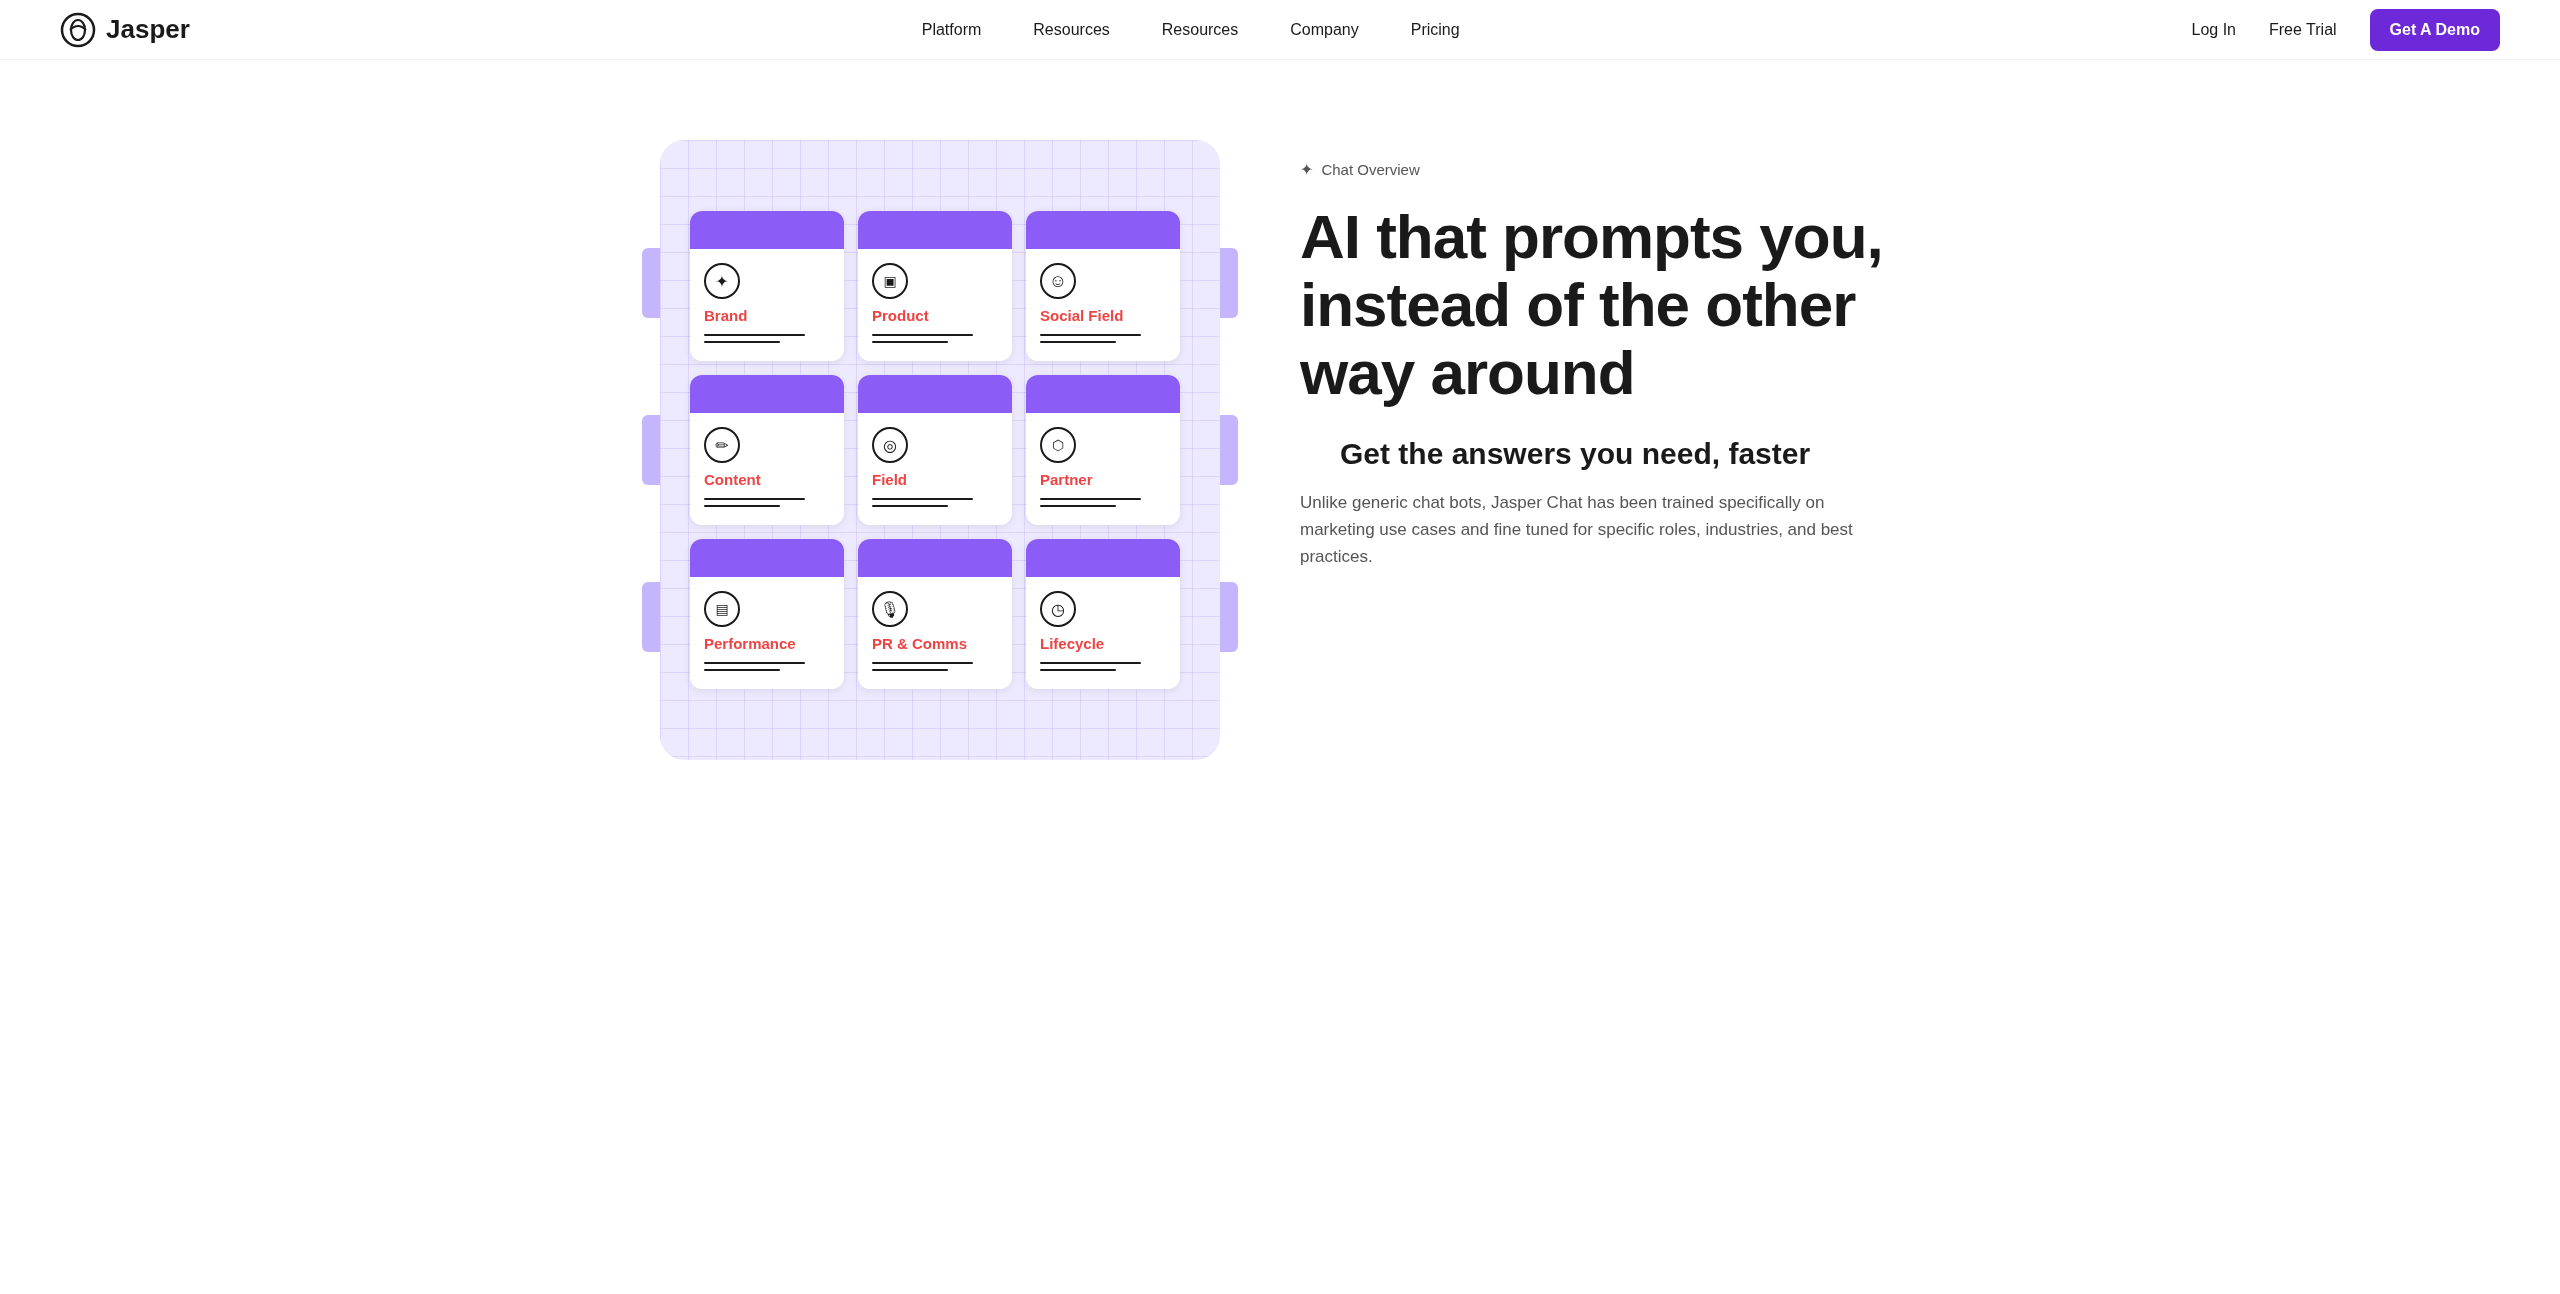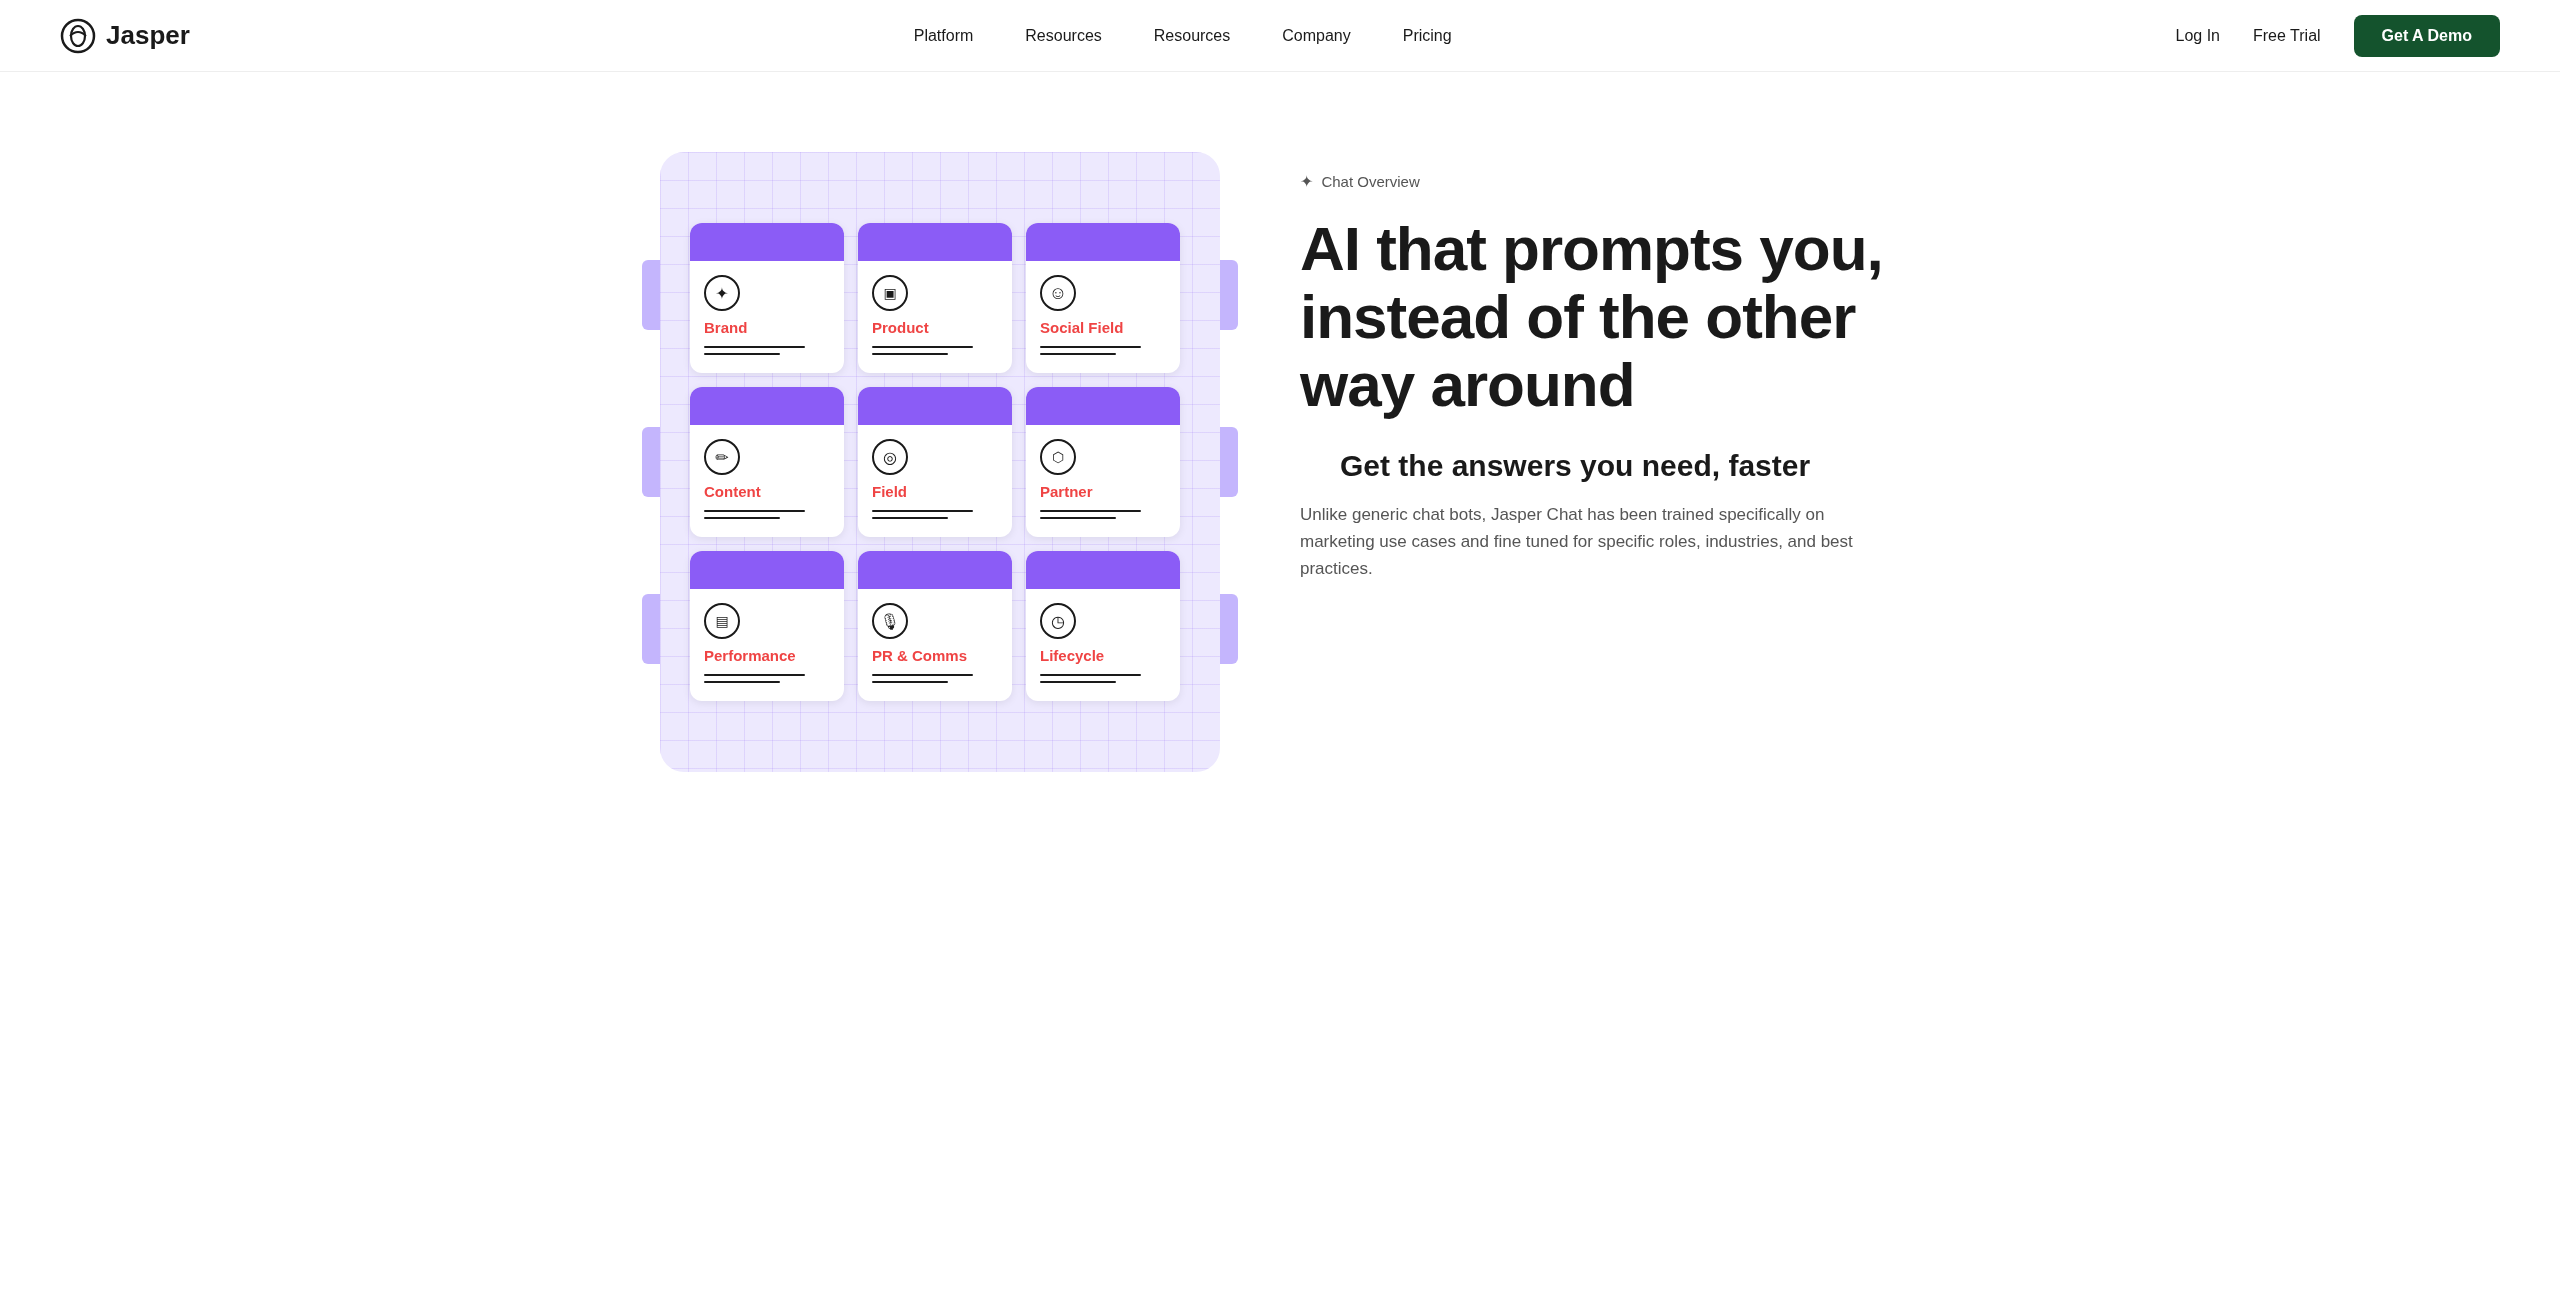--- a/index.html
+++ b/index.html
@@ -1,33 +1,33 @@
 <!DOCTYPE html>
 <html><head>
   <meta charset="utf-8">
   <style>
     * { margin: 0; padding: 0; box-sizing: border-box; }
     body { font-family: -apple-system, BlinkMacSystemFont, 'Segoe UI', Helvetica, Arial, sans-serif; background: #fff; color: #1a1a1a; overflow-x: hidden; }
 
     
     nav {
       display: flex; align-items: center; justify-content: space-between;
-      padding: 0 60px; height: 72px; border-bottom: 1px solid #eee;
+      padding: 0 60px; height: 60px; border-bottom: 1px solid #eee;
       position: sticky; top: 0; background: #fff; z-index: 100;
     }
     .nav-logo { display: flex; align-items: center; gap: 10px; text-decoration: none; }
     .nav-logo-icon { width: 36px; height: 36px; }
     .nav-logo-text { font-size: 26px; font-weight: 700; color: #1a1a1a; }
     .nav-links { display: flex; gap: 52px; list-style: none; }
     .nav-links a { text-decoration: none; color: #1a1a1a; font-size: 16px; font-weight: 500; }
     .nav-actions { display: flex; align-items: center; gap: 33px; }
     .nav-login { font-size: 16px; font-weight: 500; color: #1a1a1a; text-decoration: none; cursor: pointer; }
     .nav-free-trial { font-size: 16px; font-weight: 500; color: #1a1a1a; text-decoration: none; cursor: pointer; }
     .nav-demo {
-      background: #14532d; color: #fff; padding: 12px 28px; border-radius: 8px;
+      background: #6d28d9; color: #fff; padding: 12px 20px; border-radius: 8px;
       font-size: 16px; font-weight: 600; border: none; cursor: pointer;
     }
 
     
     .main-content {
       display: flex; align-items: flex-start;
       padding: 80px 60px 80px 80px;
       gap: 80px; max-width: 1400px; margin: 0 auto;
     }
 

